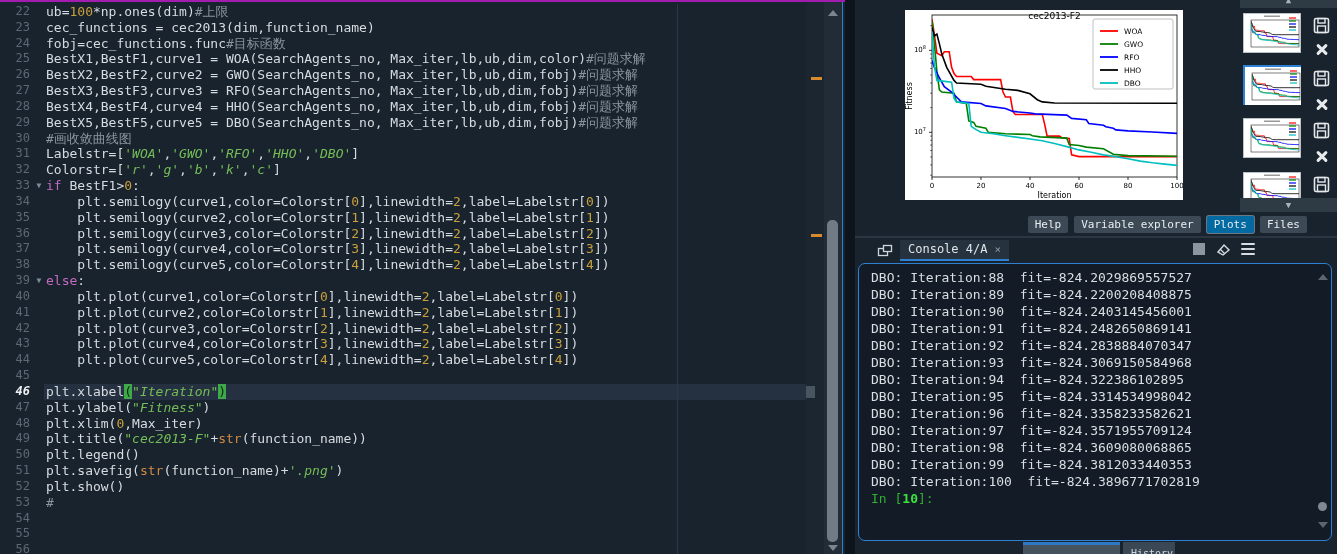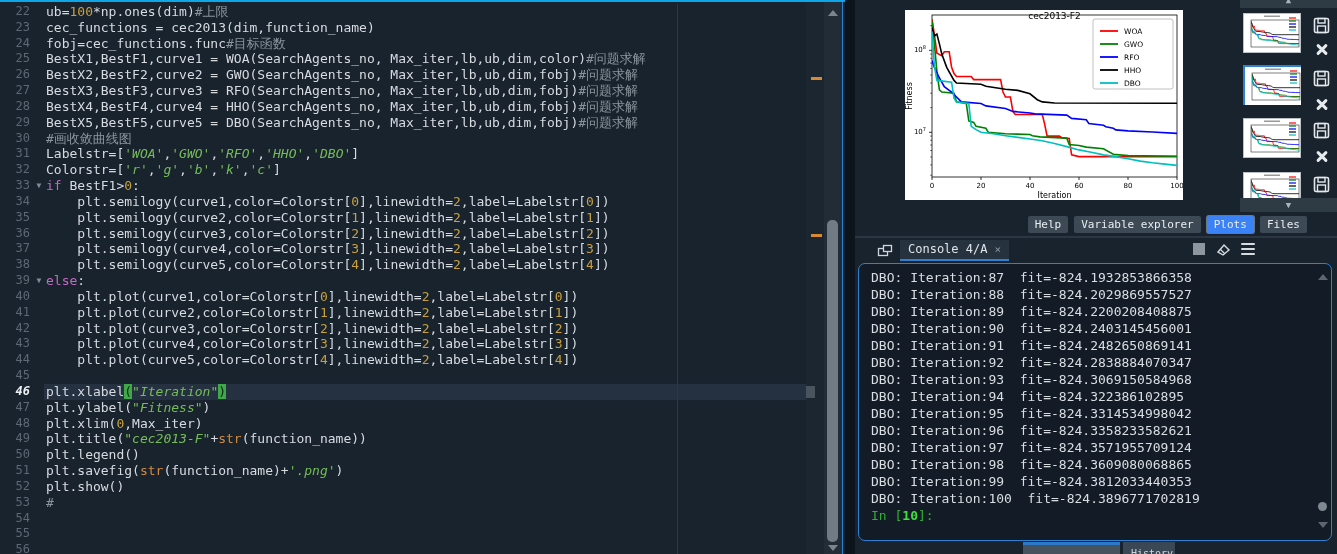--- a/index.html
+++ b/index.html
@@ -1,21 +1,21 @@
 <!DOCTYPE html>
 <html><head>
 <meta charset="utf-8">
 <style>
   html,body{margin:0;padding:0;background:#19232d;width:1337px;height:554px;overflow:hidden;
             font-family:"DejaVu Sans Mono","Liberation Mono",monospace;}
   #root{position:absolute;inset:0;width:1337px;height:554px;}
 
   
   #editor{position:absolute;left:0;top:0;width:845px;height:554px;background:#19232d;
-          border-top:2px solid #0ea5e9;box-sizing:border-box;}
+          border-top:2px solid #a21caf;box-sizing:border-box;}
   #code-rows{position:absolute;left:0;top:2px;width:845px;}
   .row{display:flex;height:15.83px;line-height:15.83px;white-space:pre;}
   .row .ln{flex:0 0 30px;text-align:right;color:#5c6874;font-size:12px;padding-right:2px;}
   .row .fold{flex:0 0 14px;text-align:center;font-size:8px;color:#7d8b98;}
   .row .code{font-size:13px;white-space:pre;}
   .row.cur{background:linear-gradient(to right,transparent 44px,#253140 44px,#253140 812px,transparent 812px);}
   .row.cur .ln{color:#ecf0f3;font-weight:bold;font-style:italic;}
   .tok-d{color:#d6dbe0}.tok-n{color:#c9a03c}.tok-s{color:#74bd58;font-style:italic}
   .tok-c{color:#8a949d}.tok-k{color:#c36ac3}.tok-b{color:#cf8b43}
   .tok-hl{background:#3fa84a;color:#06290a}
@@ -50,21 +50,21 @@
   .icon-btn{position:absolute;cursor:pointer;}
   .xmark{width:14px;height:14px;position:relative;}
   .xmark i{position:absolute;left:0;top:6px;width:14px;height:3px;background:#e7ebee;border-radius:2px;display:block;}
   .xmark i:first-child{transform:rotate(45deg);}
   .xmark i:last-child{transform:rotate(-45deg);}
 
   
   #rtabs{position:absolute;left:0;top:212px;width:482px;height:24px;display:flex;align-items:center;
          justify-content:flex-end;gap:6px;padding-right:30px;box-sizing:border-box;}
   .rtab{font-size:11px;padding:2px 7px;background:#3d4a56;color:#e8edf0;border-radius:2px;}
-  .rtab.sel{background:#3b82f6;box-shadow:0 0 0 1px #6b7884;}
+  .rtab.sel{background:#0369a1;box-shadow:0 0 0 1px #6b7884;}
   #rdivider{position:absolute;left:0;top:236px;width:482px;height:2px;background:#2b3642;}
 
   
   #console{position:absolute;left:0;top:238px;width:482px;height:316px;background:#19232d;}
   #chead{position:absolute;left:0;top:0;width:406px;height:25px;}
   #ctab{position:absolute;left:45px;top:2px;height:21px;padding:0 8px;background:#27323f;color:#dfe5e9;
         font-size:12px;line-height:21px;border-bottom:2px solid #2e81d2;box-sizing:border-box;
         display:flex;align-items:center;gap:7px;}
   #ctab .cx{color:#8d97a1;font-size:11px;}
   #chead-icons{position:absolute;right:6px;top:4px;display:flex;gap:10px;align-items:center;}
@@ -357,21 +357,20 @@
           </svg>
           <div class="burger">
               <i></i>
               <i></i>
               <i></i>
             </div>
         </div>
       </div>
       <div id="cbody">
         <div id="clines">
-            <div class="cline">DBO: Iteration:87  fit=-824.1932853866358</div>
             <div class="cline">DBO: Iteration:88  fit=-824.2029869557527</div>
             <div class="cline">DBO: Iteration:89  fit=-824.2200208408875</div>
             <div class="cline">DBO: Iteration:90  fit=-824.2403145456001</div>
             <div class="cline">DBO: Iteration:91  fit=-824.2482650869141</div>
             <div class="cline">DBO: Iteration:92  fit=-824.2838884070347</div>
             <div class="cline">DBO: Iteration:93  fit=-824.3069150584968</div>
             <div class="cline">DBO: Iteration:94  fit=-824.322386102895</div>
             <div class="cline">DBO: Iteration:95  fit=-824.3314534998042</div>
             <div class="cline">DBO: Iteration:96  fit=-824.3358233582621</div>
             <div class="cline">DBO: Iteration:97  fit=-824.3571955709124</div>

